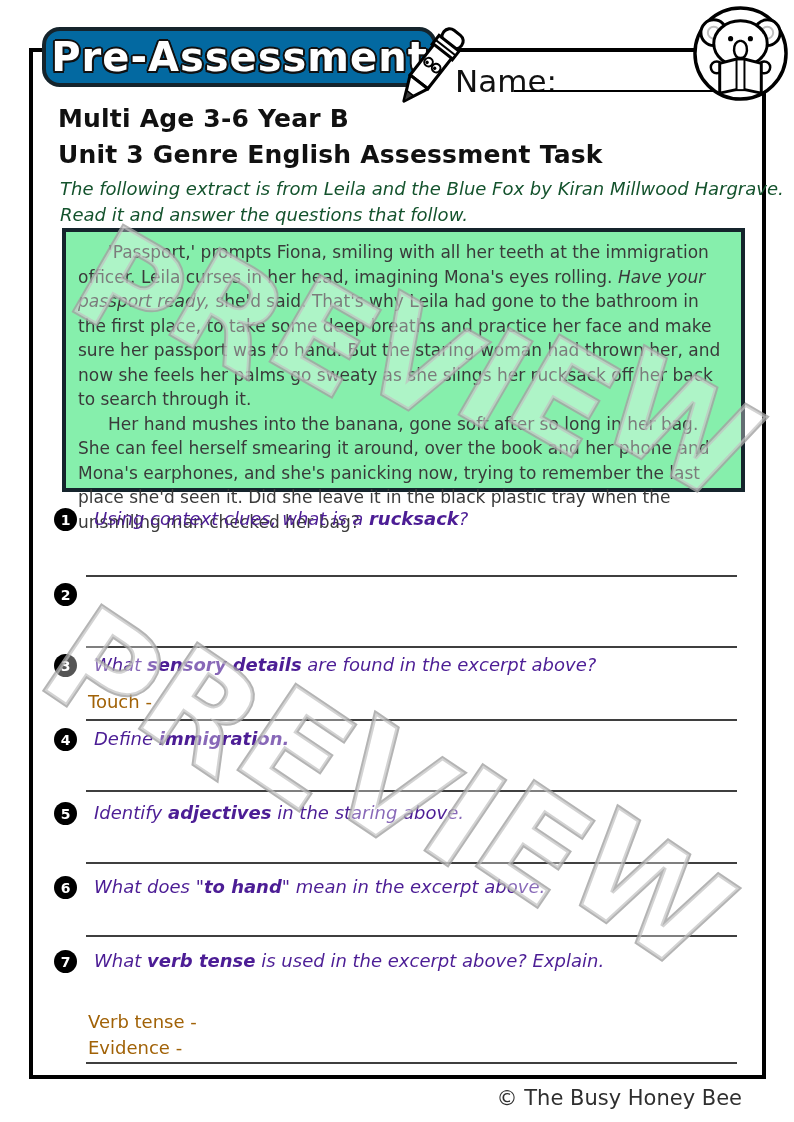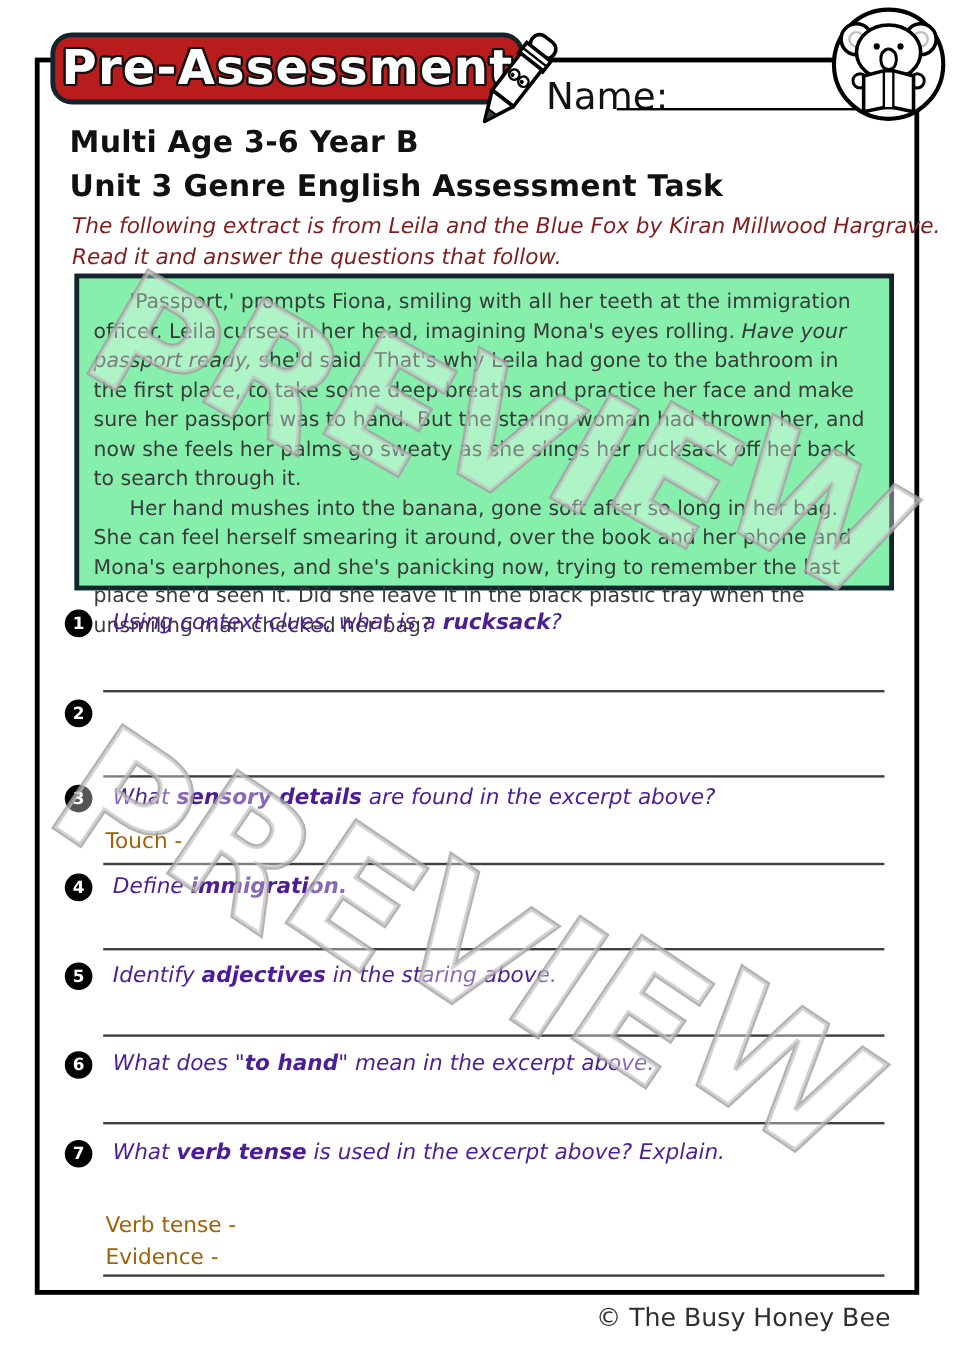--- a/index.html
+++ b/index.html
@@ -3,34 +3,34 @@
 <meta charset="utf-8">
 <style>
   html,body{margin:0;padding:0;}
   body{width:794px;height:1122px;background:#fff;font-family:"DejaVu Sans","Liberation Sans",sans-serif;color:#111;}
   #page{position:relative;width:794px;height:1122px;overflow:hidden;background:#fff;}
 
   
   .frame{position:absolute;left:29px;top:48px;width:729px;height:1023px;border:4px solid #000;}
 
   
-  .badge{position:absolute;left:42px;top:27px;width:387px;height:52px;background:#b91c1c;border:4px solid #15242c;border-radius:18px;display:flex;align-items:center;justify-content:center;z-index:5;}
+  .badge{position:absolute;left:42px;top:27px;width:387px;height:52px;background:#0369a1;border:4px solid #15242c;border-radius:18px;display:flex;align-items:center;justify-content:center;z-index:5;}
   .bubble-text{font-size:40px;font-weight:800;letter-spacing:1px;color:#fff;-webkit-text-stroke:2.2px #111;paint-order:stroke fill;text-shadow:2px 0 0 #111,-2px 0 0 #111,0 2px 0 #111,0 -2px 0 #111,1.5px 1.5px 0 #111,-1.5px 1.5px 0 #111,1.5px -1.5px 0 #111,-1.5px -1.5px 0 #111;white-space:nowrap;}
 
   .pencil{position:absolute;left:383px;top:18px;width:92px;height:102px;z-index:6;transform:rotate(38deg);}
 
   .name-label{position:absolute;left:455px;top:63px;font-size:31px;z-index:4;}
   .name-line{position:absolute;left:514px;top:90px;width:205px;border-bottom:2.5px solid #000;z-index:4;}
 
   .koala{position:absolute;left:691px;top:4px;width:99px;height:99px;z-index:6;}
 
   
   .title1{position:absolute;left:58px;top:104px;font-size:25px;font-weight:800;letter-spacing:.2px;}
   .title2{position:absolute;left:58px;top:140px;font-size:25px;font-weight:800;letter-spacing:.2px;}
-  .instructions{position:absolute;left:60px;top:176px;font-size:18px;font-style:italic;line-height:26px;color:#7f1d1d;}
+  .instructions{position:absolute;left:60px;top:176px;font-size:18px;font-style:italic;line-height:26px;color:#14532d;}
 
   
   .extract{position:absolute;left:62px;top:228px;width:651px;height:240px;background:#86efac;border:4px solid #15242c;padding:8px 12px;font-size:17px;line-height:24.5px;color:#3a3a3a;}
   .extract p{margin:0;text-indent:30px;}
   .seg-italic{font-style:italic;}
   .seg-bold{font-weight:700;}
 
   
   .question{position:absolute;left:54px;display:flex;align-items:flex-start;gap:17px;width:660px;}
   .qnum{flex:0 0 auto;width:23px;height:23px;border-radius:50%;background:#000;color:#fff;font-size:14px;font-weight:700;display:flex;align-items:center;justify-content:center;margin-top:1px;}

